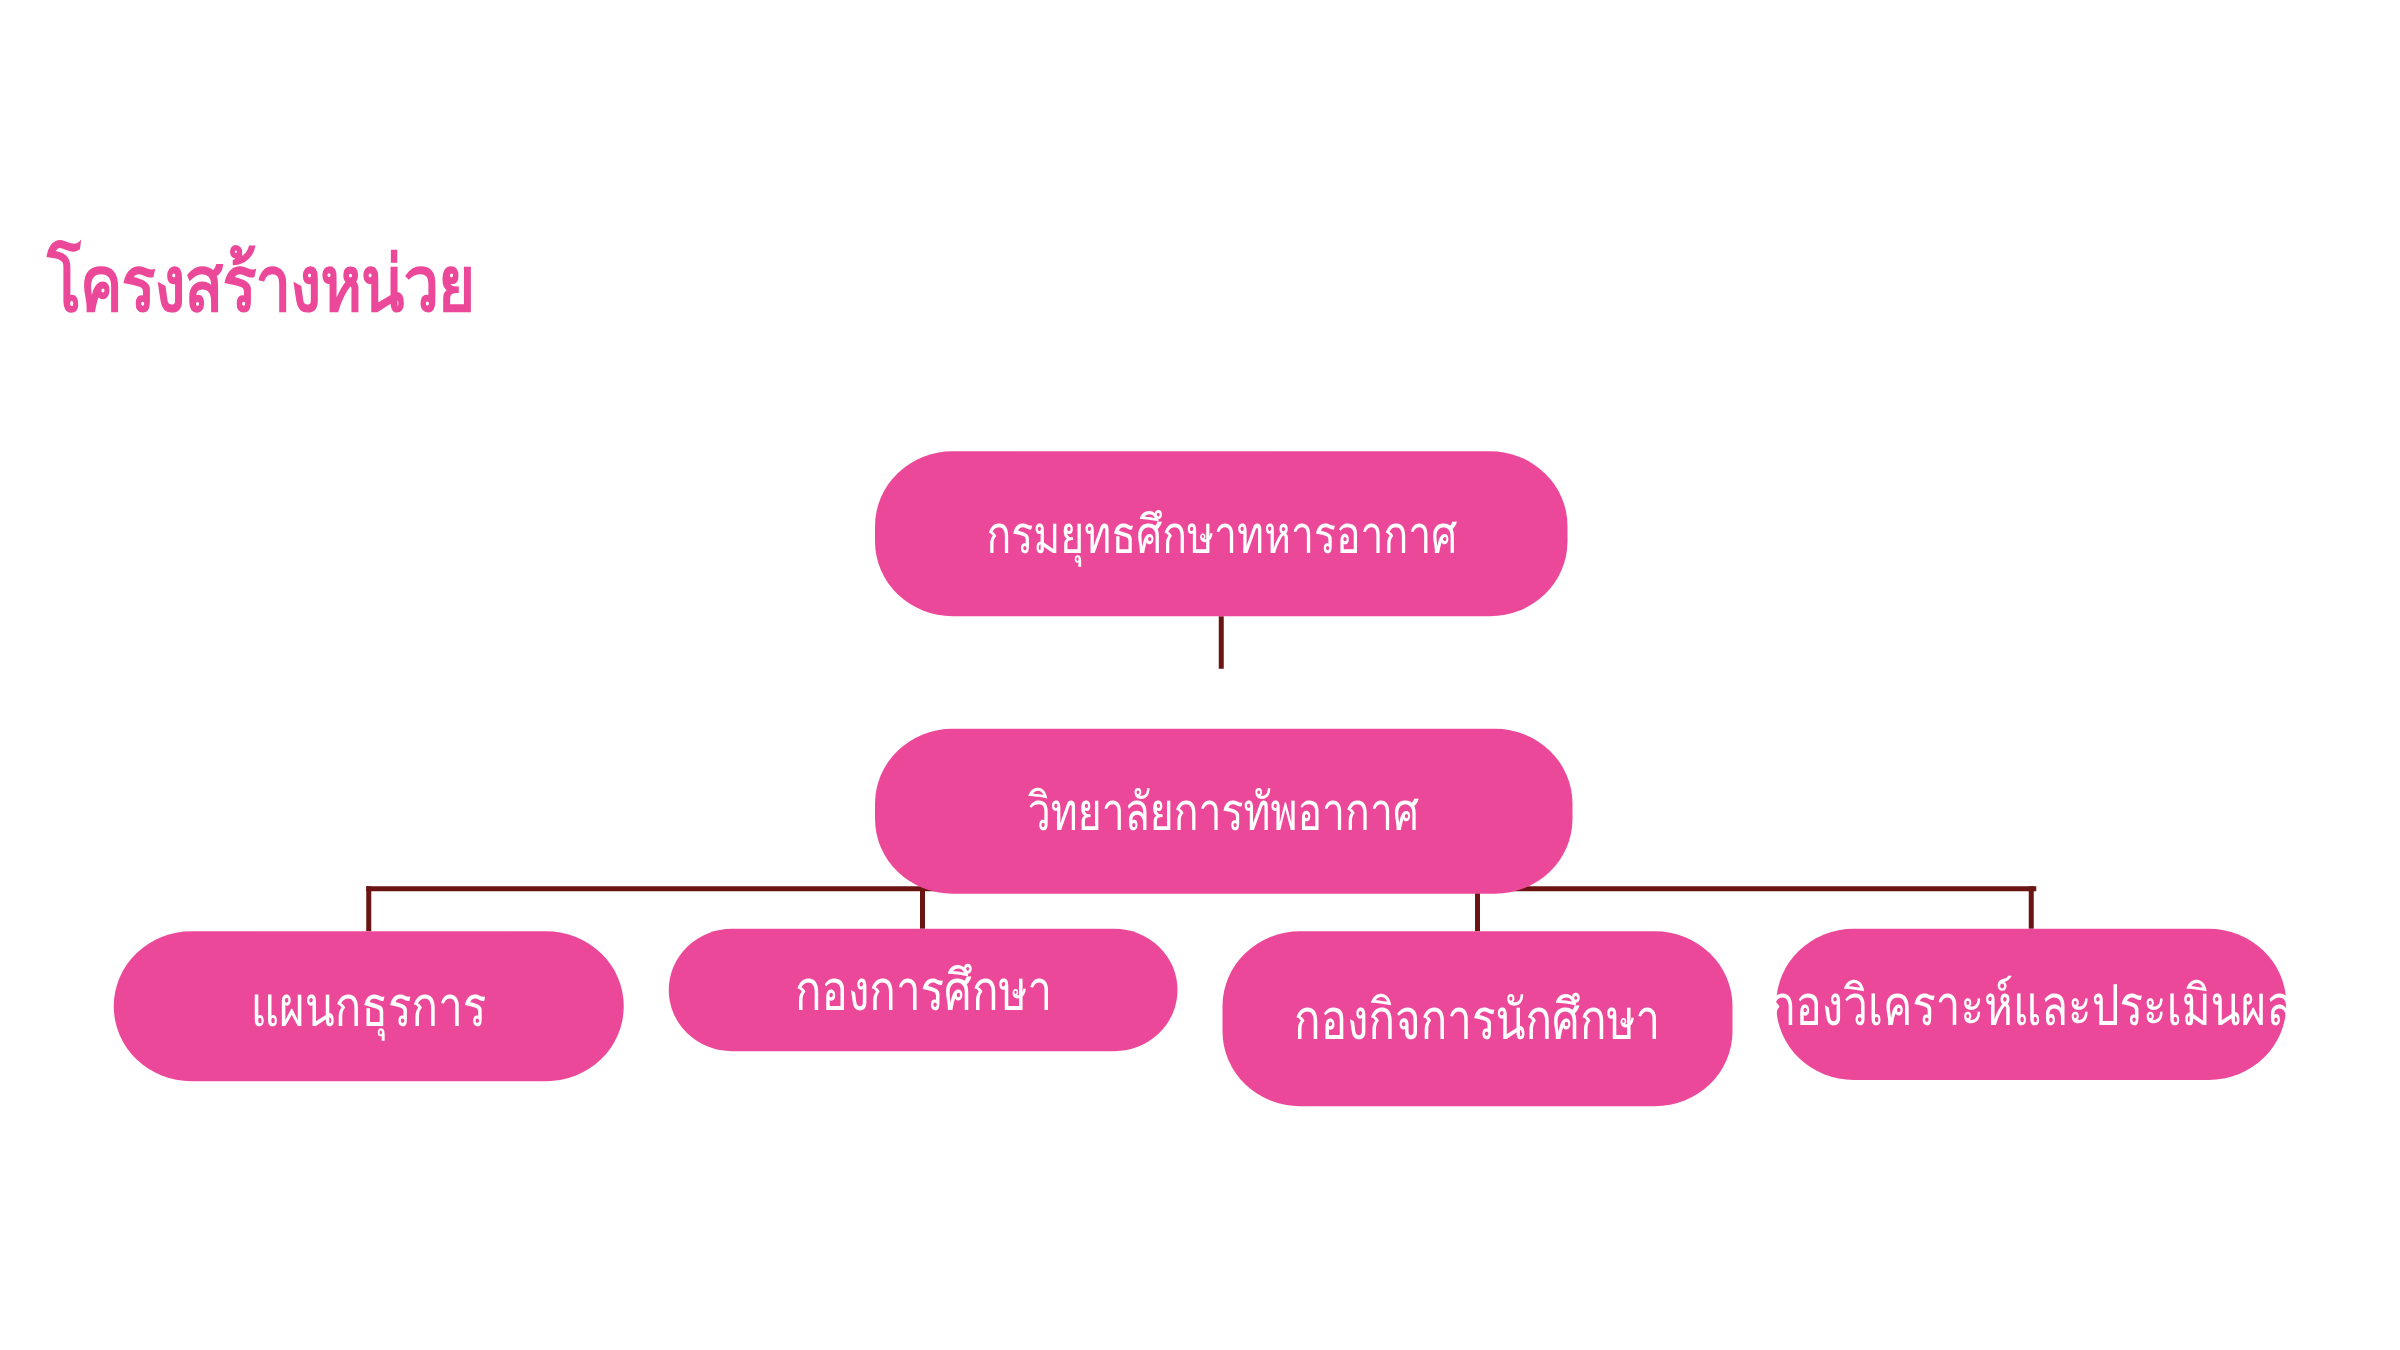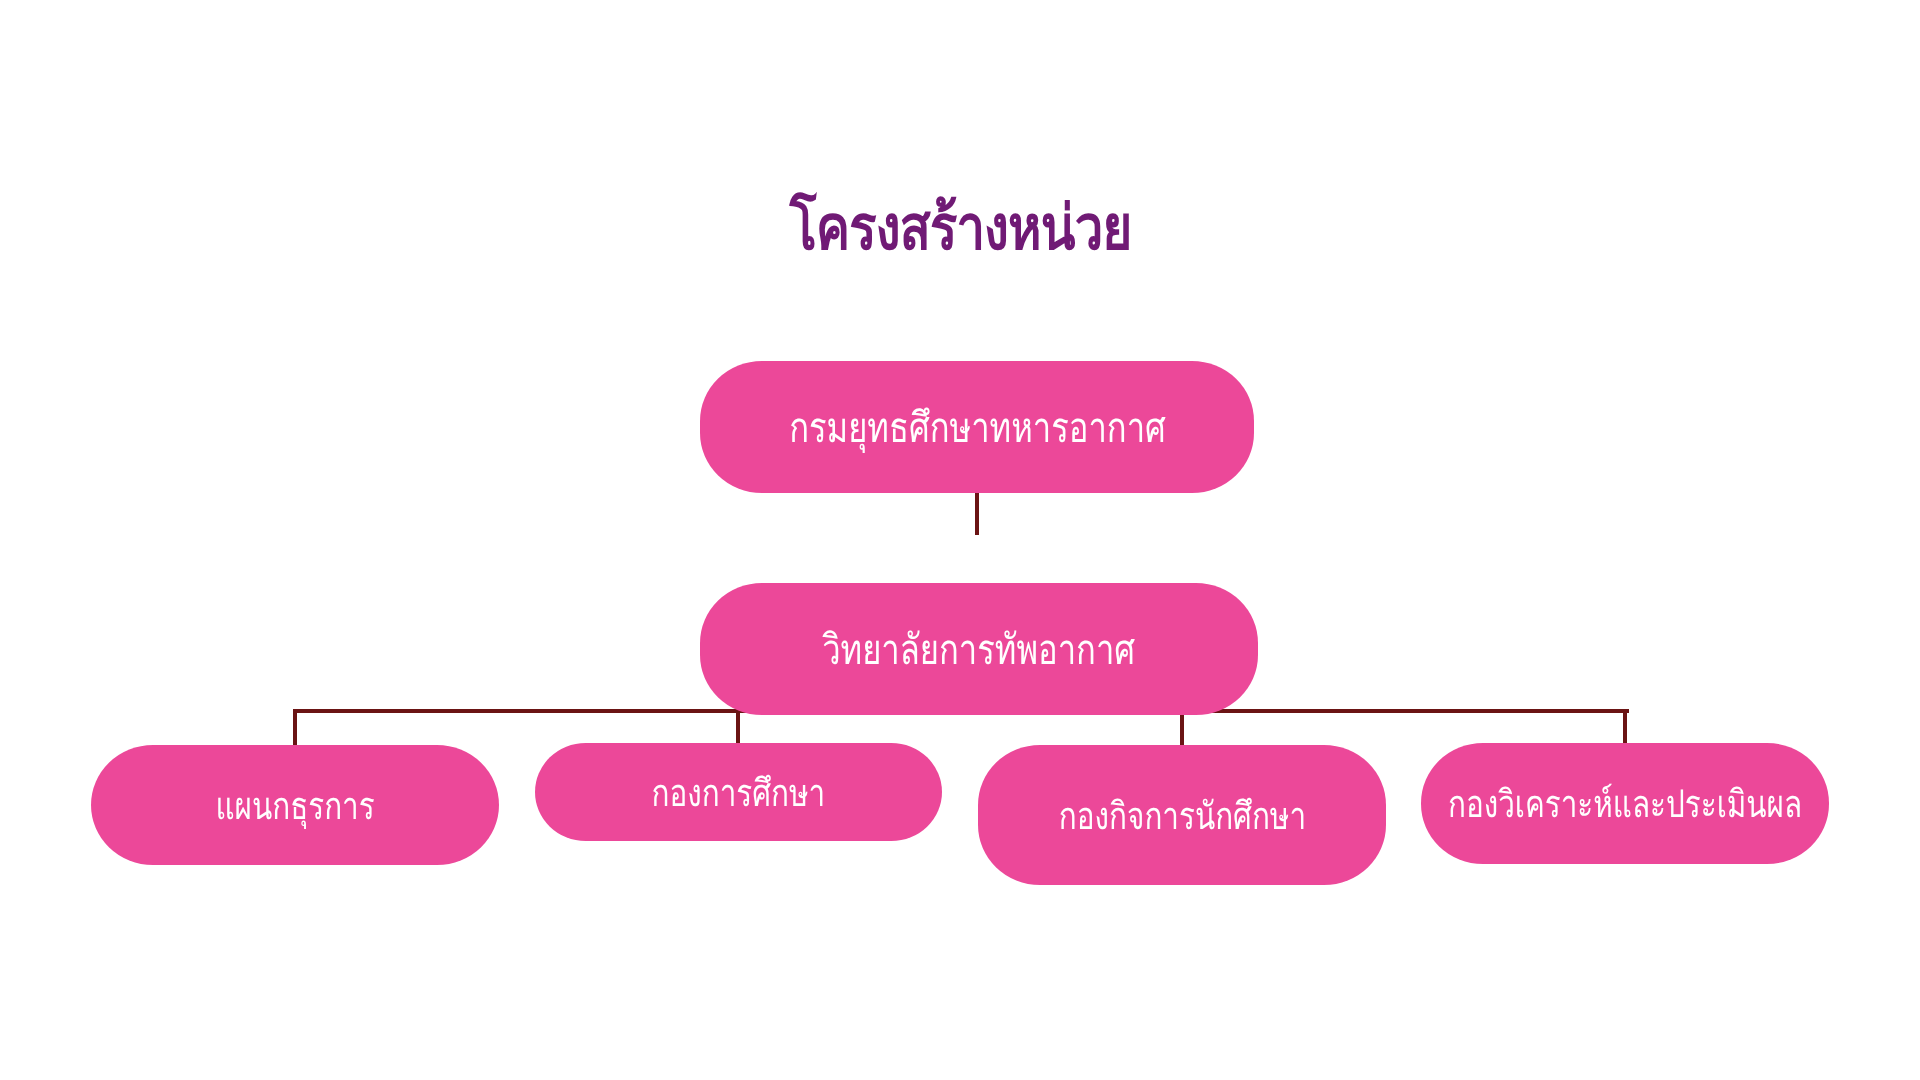--- a/index.html
+++ b/index.html
@@ -12,25 +12,24 @@
     height: 1080px;
     position: relative;
     overflow: hidden;
     font-family: "DejaVu Sans", "Liberation Sans", sans-serif;
   }
   .title {
     position: absolute;
     left: 0;
     width: 1920px;
     top: 188px;
-    text-align: center;
     font-weight: bold;
     font-size: 62px;
     line-height: 80px;
-    color: #701a75;
+    color: #ec4899;
     letter-spacing: -1px;
   }
   .title span {
     display: inline-block;
     transform: scaleX(0.82);
   }
   .node {
     position: absolute;
     background: #ec4899;
     color: #ffffff;
@@ -42,21 +41,21 @@
   }
   .node .label {
     display: inline-block;
     transform: scaleX(0.78);
     transform-origin: center center;
   }
   .node.big {
     font-size: 42px;
   }
   .node.small {
-    font-size: 38px;
+    font-size: 45px;
     text-align: center;
   }
   .line {
     position: absolute;
     background: #6b1414;
   }
 </style>
 </head>
 <body>
 

